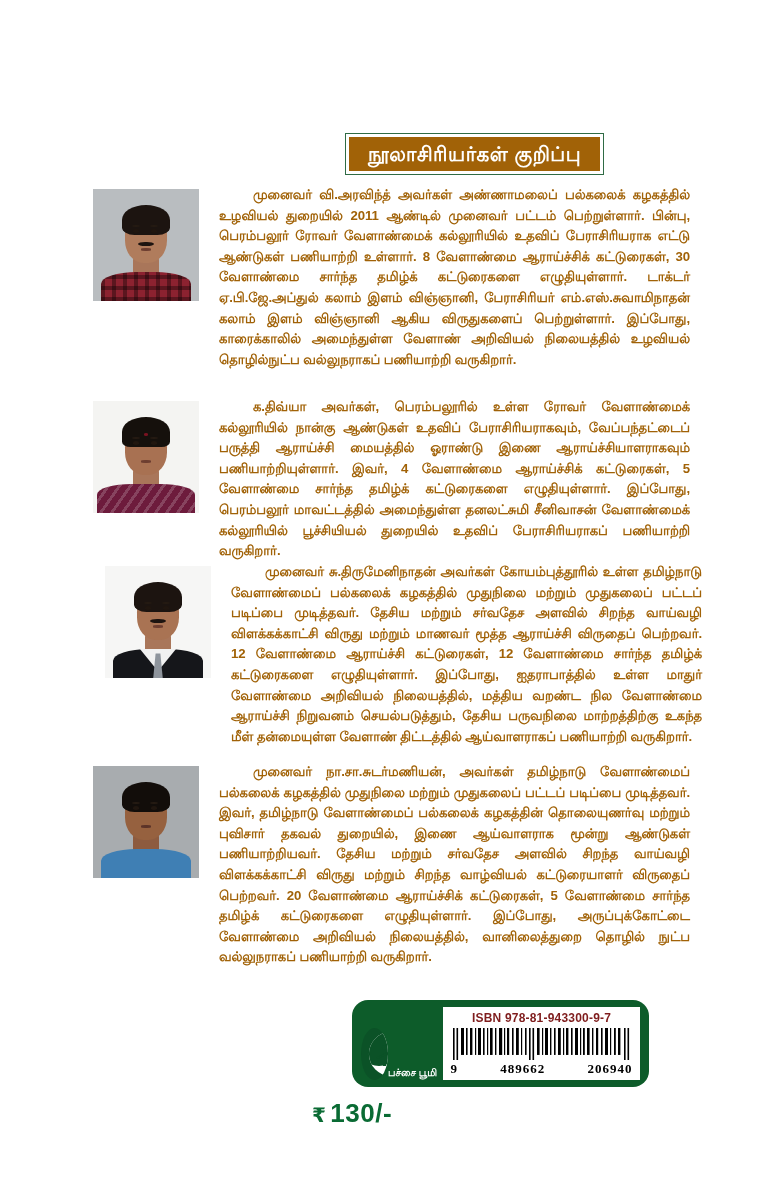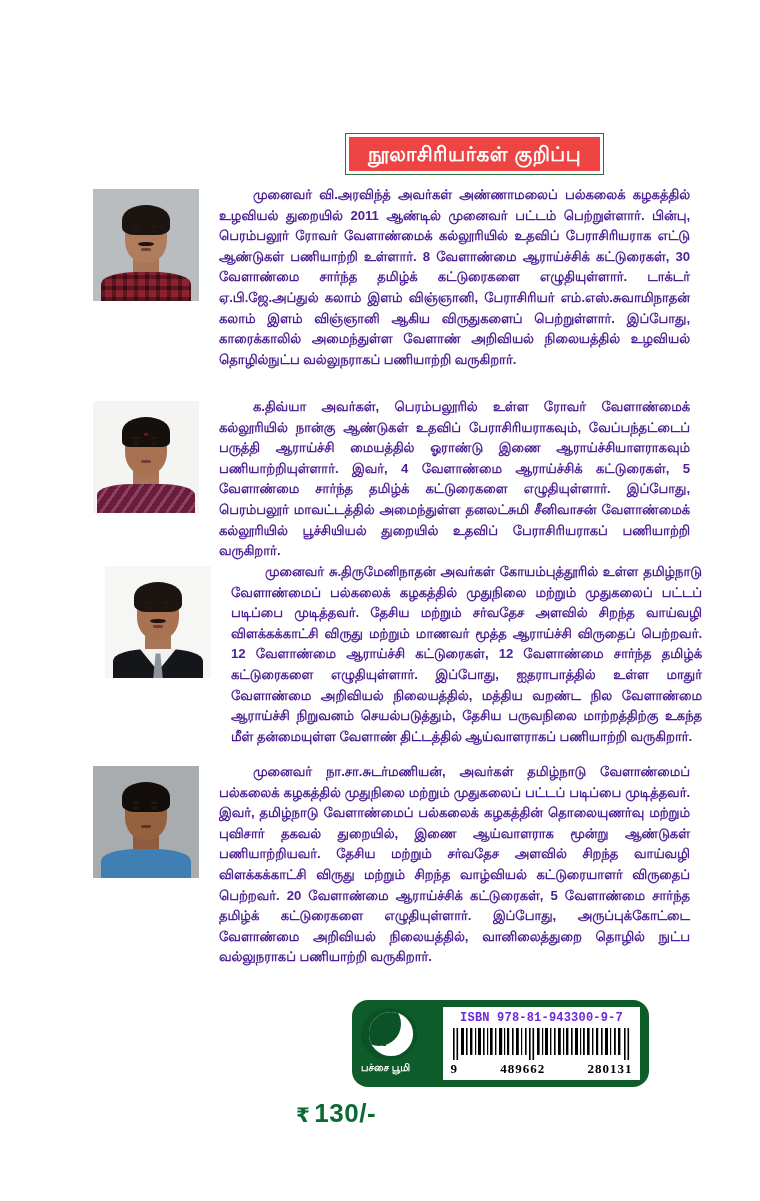--- a/index.html
+++ b/index.html
@@ -32,21 +32,21 @@
     width: 259px;
     height: 42px;
     background: #ffffff;
     border: 1px solid #2f6b45;
     box-sizing: border-box;
     padding: 3px;
   }
   .banner {
     width: 100%;
     height: 100%;
-    background: #ef4444;
+    background: #a16207;
     display: flex;
     align-items: center;
     justify-content: center;
     box-sizing: border-box;
   }
   .banner-title {
     color: #ffffff;
     font-size: 20px;
     font-weight: bold;
     letter-spacing: 0.5px;
@@ -75,21 +75,21 @@
     border: 0;
     overflow: hidden;
   }
   .bio {
     margin: 0 70px 0 219px;
     font-size: 13.2px;
     line-height: 20.6px;
     text-align: justify;
     text-justify: inter-word;
     text-indent: 34px;
-    color: #4c1d95;
+    color: #a16207;
     font-family: "Liberation Sans", "DejaVu Sans", sans-serif;
     font-weight: 600;
     letter-spacing: -0.1px;
   }
 
   
   .portrait {
     position: relative;
     width: 100%;
     height: 100%;
@@ -208,22 +208,22 @@
     align-items: center;
     box-sizing: border-box;
     padding: 7px 9px;
   }
   .logo {
     width: 76px;
     height: 73px;
     flex: 0 0 auto;
     position: relative;
     display: flex;
-    flex-direction: column;
-    align-items: flex-start;
+    flex-direction: row;
+    align-items: flex-end;
     justify-content: flex-start;
   }
   .logo-circle {
     width: 56px;
     height: 52px;
     border-radius: 50%;
     background: #0b5227;
     position: relative;
     overflow: hidden;
     margin-top: 1px;
@@ -280,24 +280,24 @@
     margin-left: 6px;
     height: 100%;
     display: flex;
     flex-direction: column;
     align-items: center;
     justify-content: flex-start;
     box-sizing: border-box;
     padding: 4px 6px 3px 6px;
   }
   .isbn-text {
-    font-family: Liberation Mono, monospace;
+    font-family: Liberation Sans, sans-serif;
     font-size: 12px;
     font-weight: bold;
-    color: #6d28d9;
+    color: #7f1d1d;
     letter-spacing: .2px;
     white-space: nowrap;
   }
   .bars {
     height: 38px;
     width: 182px;
     margin-top: 3px;
     display: block;
   }
   .barcode-digits {
@@ -308,21 +308,21 @@
     font-size: 13px;
     font-weight: bold;
     color: #000000;
     margin-top: 1px;
     letter-spacing: 1px;
   }
 
   
   .price {
     position: absolute;
-    left: 0;
+    left: 16px;
     top: 1098px;
     width: 672px;
     text-align: center;
     color: #0a6b34;
     font-size: 26px;
     font-weight: bold;
     font-family: "Liberation Sans", "DejaVu Sans", sans-serif;
     letter-spacing: .5px;
   }
   .price .rupee { font-size: 20px; margin-right: 4px; }
@@ -475,21 +475,21 @@
           <rect x="163" y="0" width="1.8" height="32"></rect>
           <rect x="167" y="0" width="2.4" height="32"></rect>
           <rect x="173" y="0" width="1.6" height="38"></rect>
           <rect x="176.5" y="0" width="1.6" height="38"></rect>
         </g>
       </svg>
 
       <div class="barcode-digits">
         <span>9</span>
         <span>489662</span>
-        <span>280131</span>
+        <span>206940</span>
       </div>
     </div>
   </div>
 
   <div class="price">
     <span class="rupee">₹</span><span>130/-</span>
   </div>
 
 </div>
 

